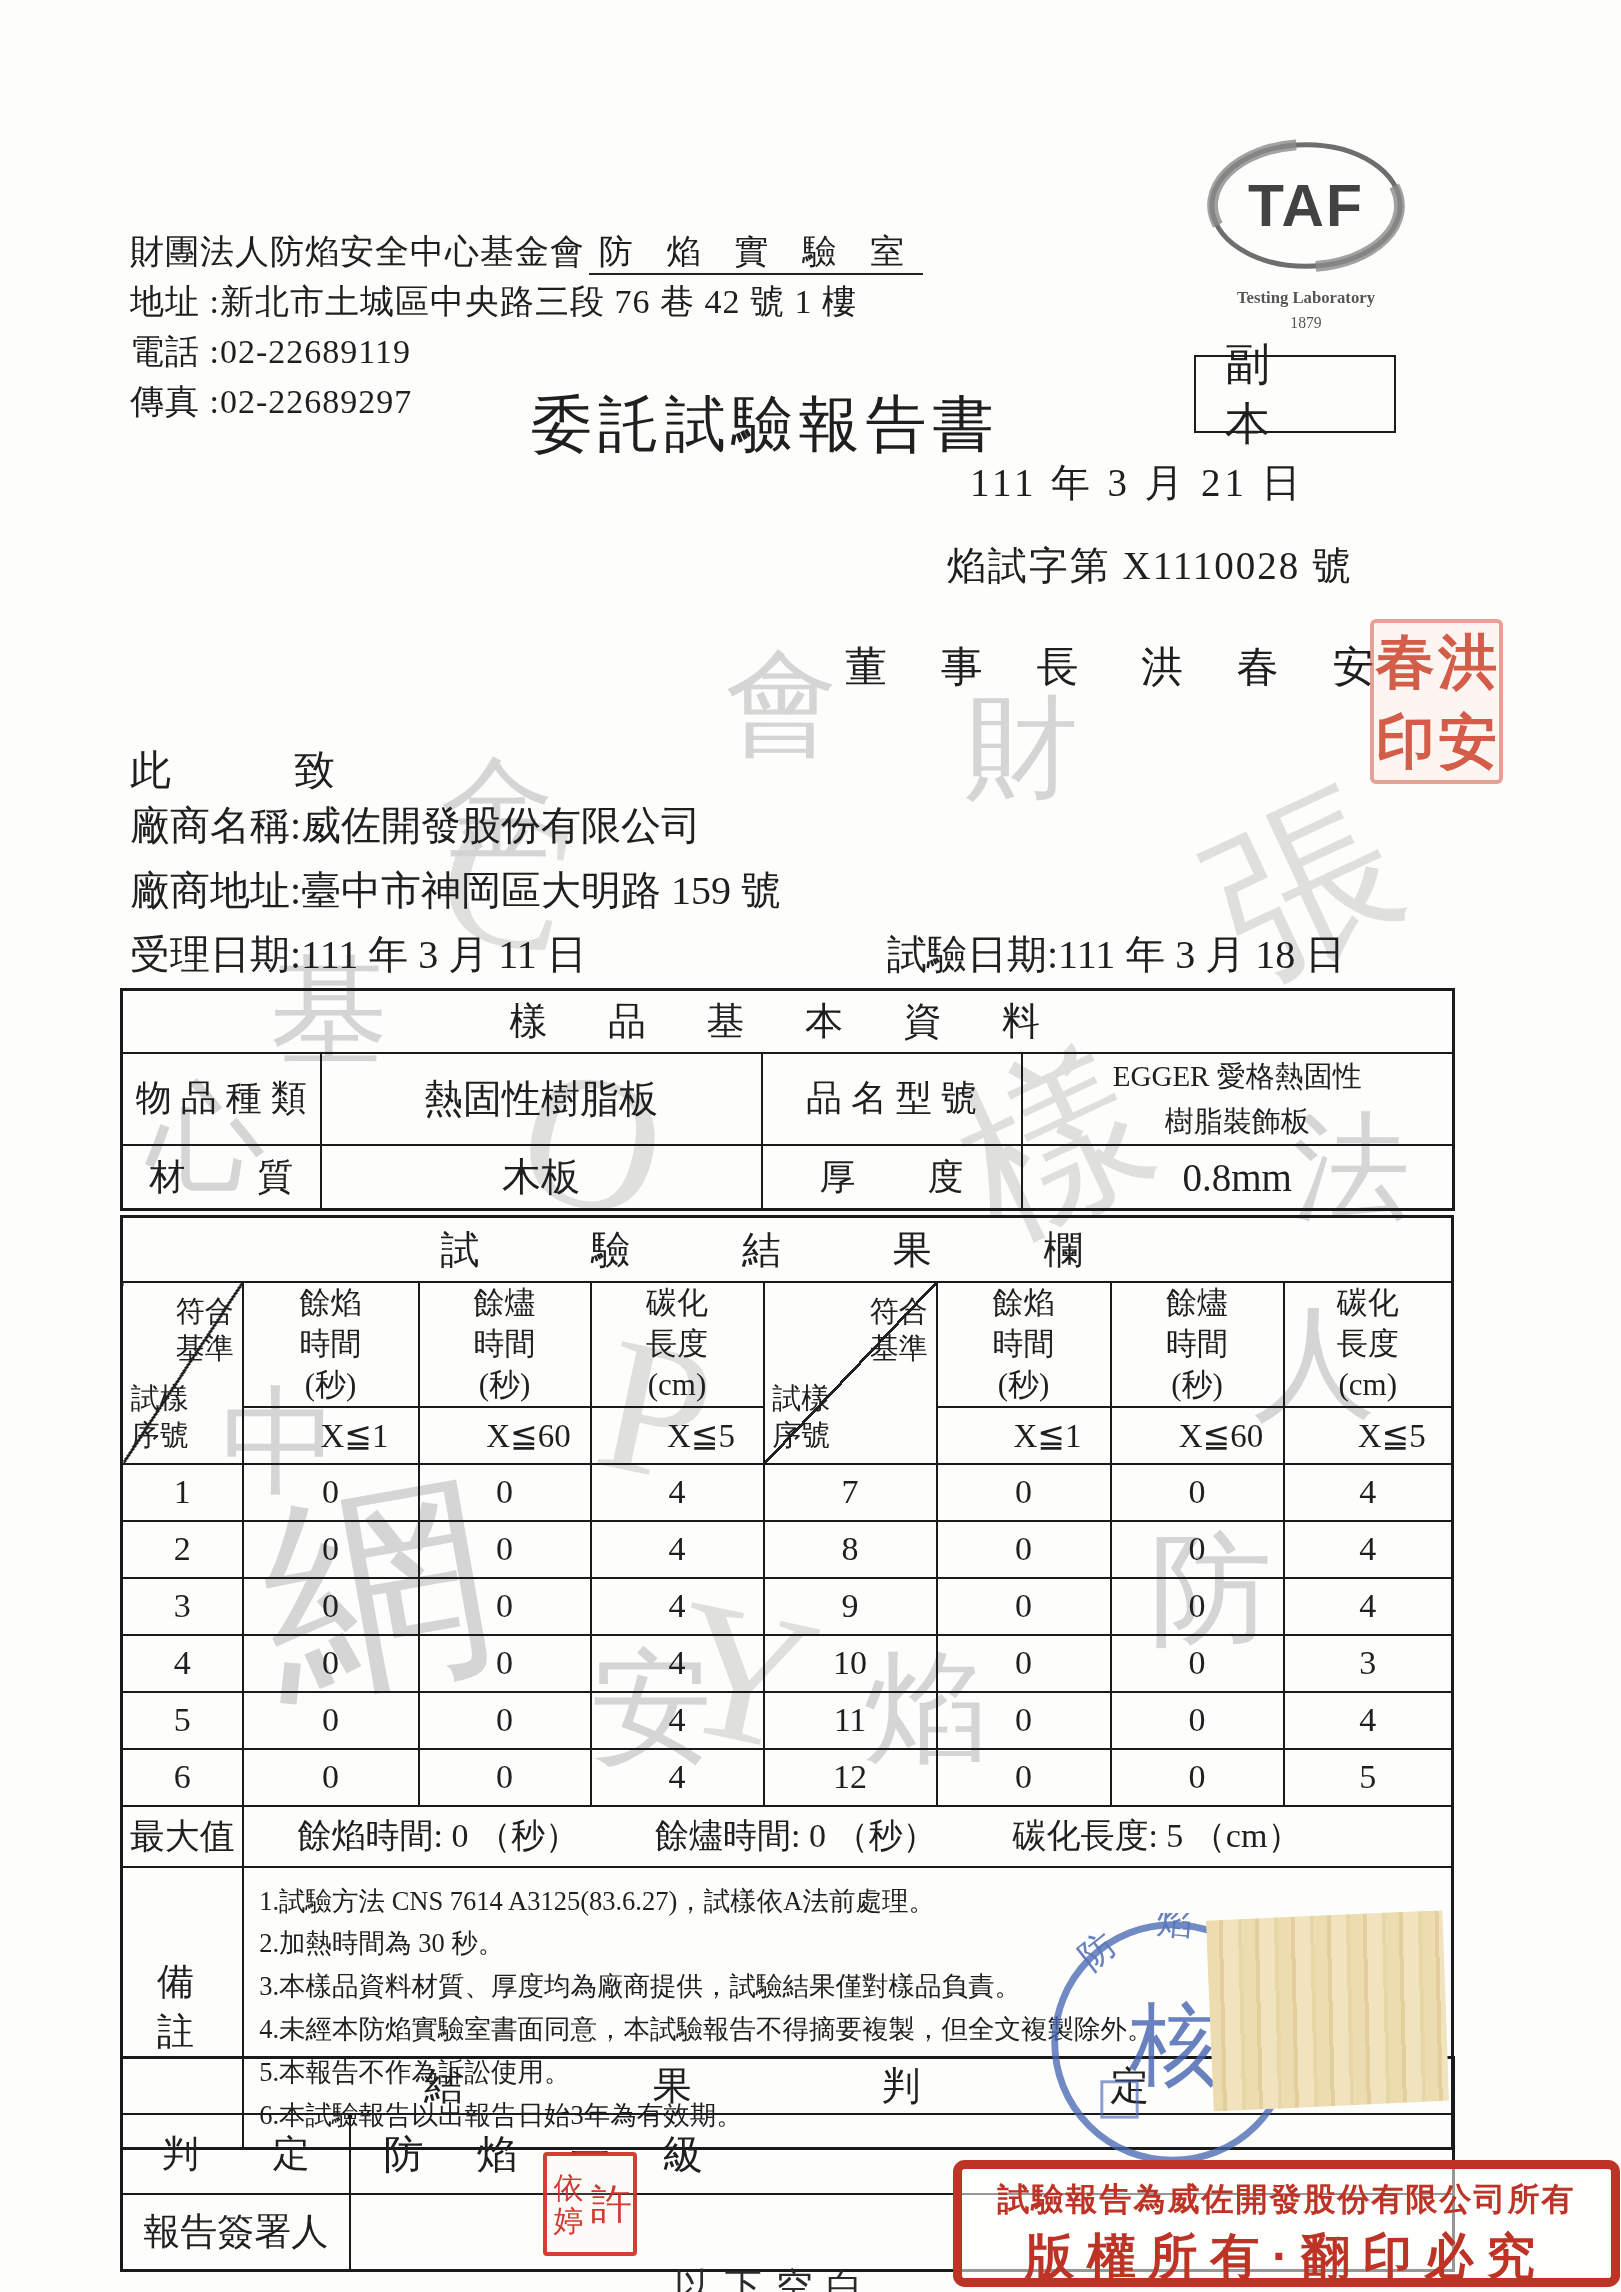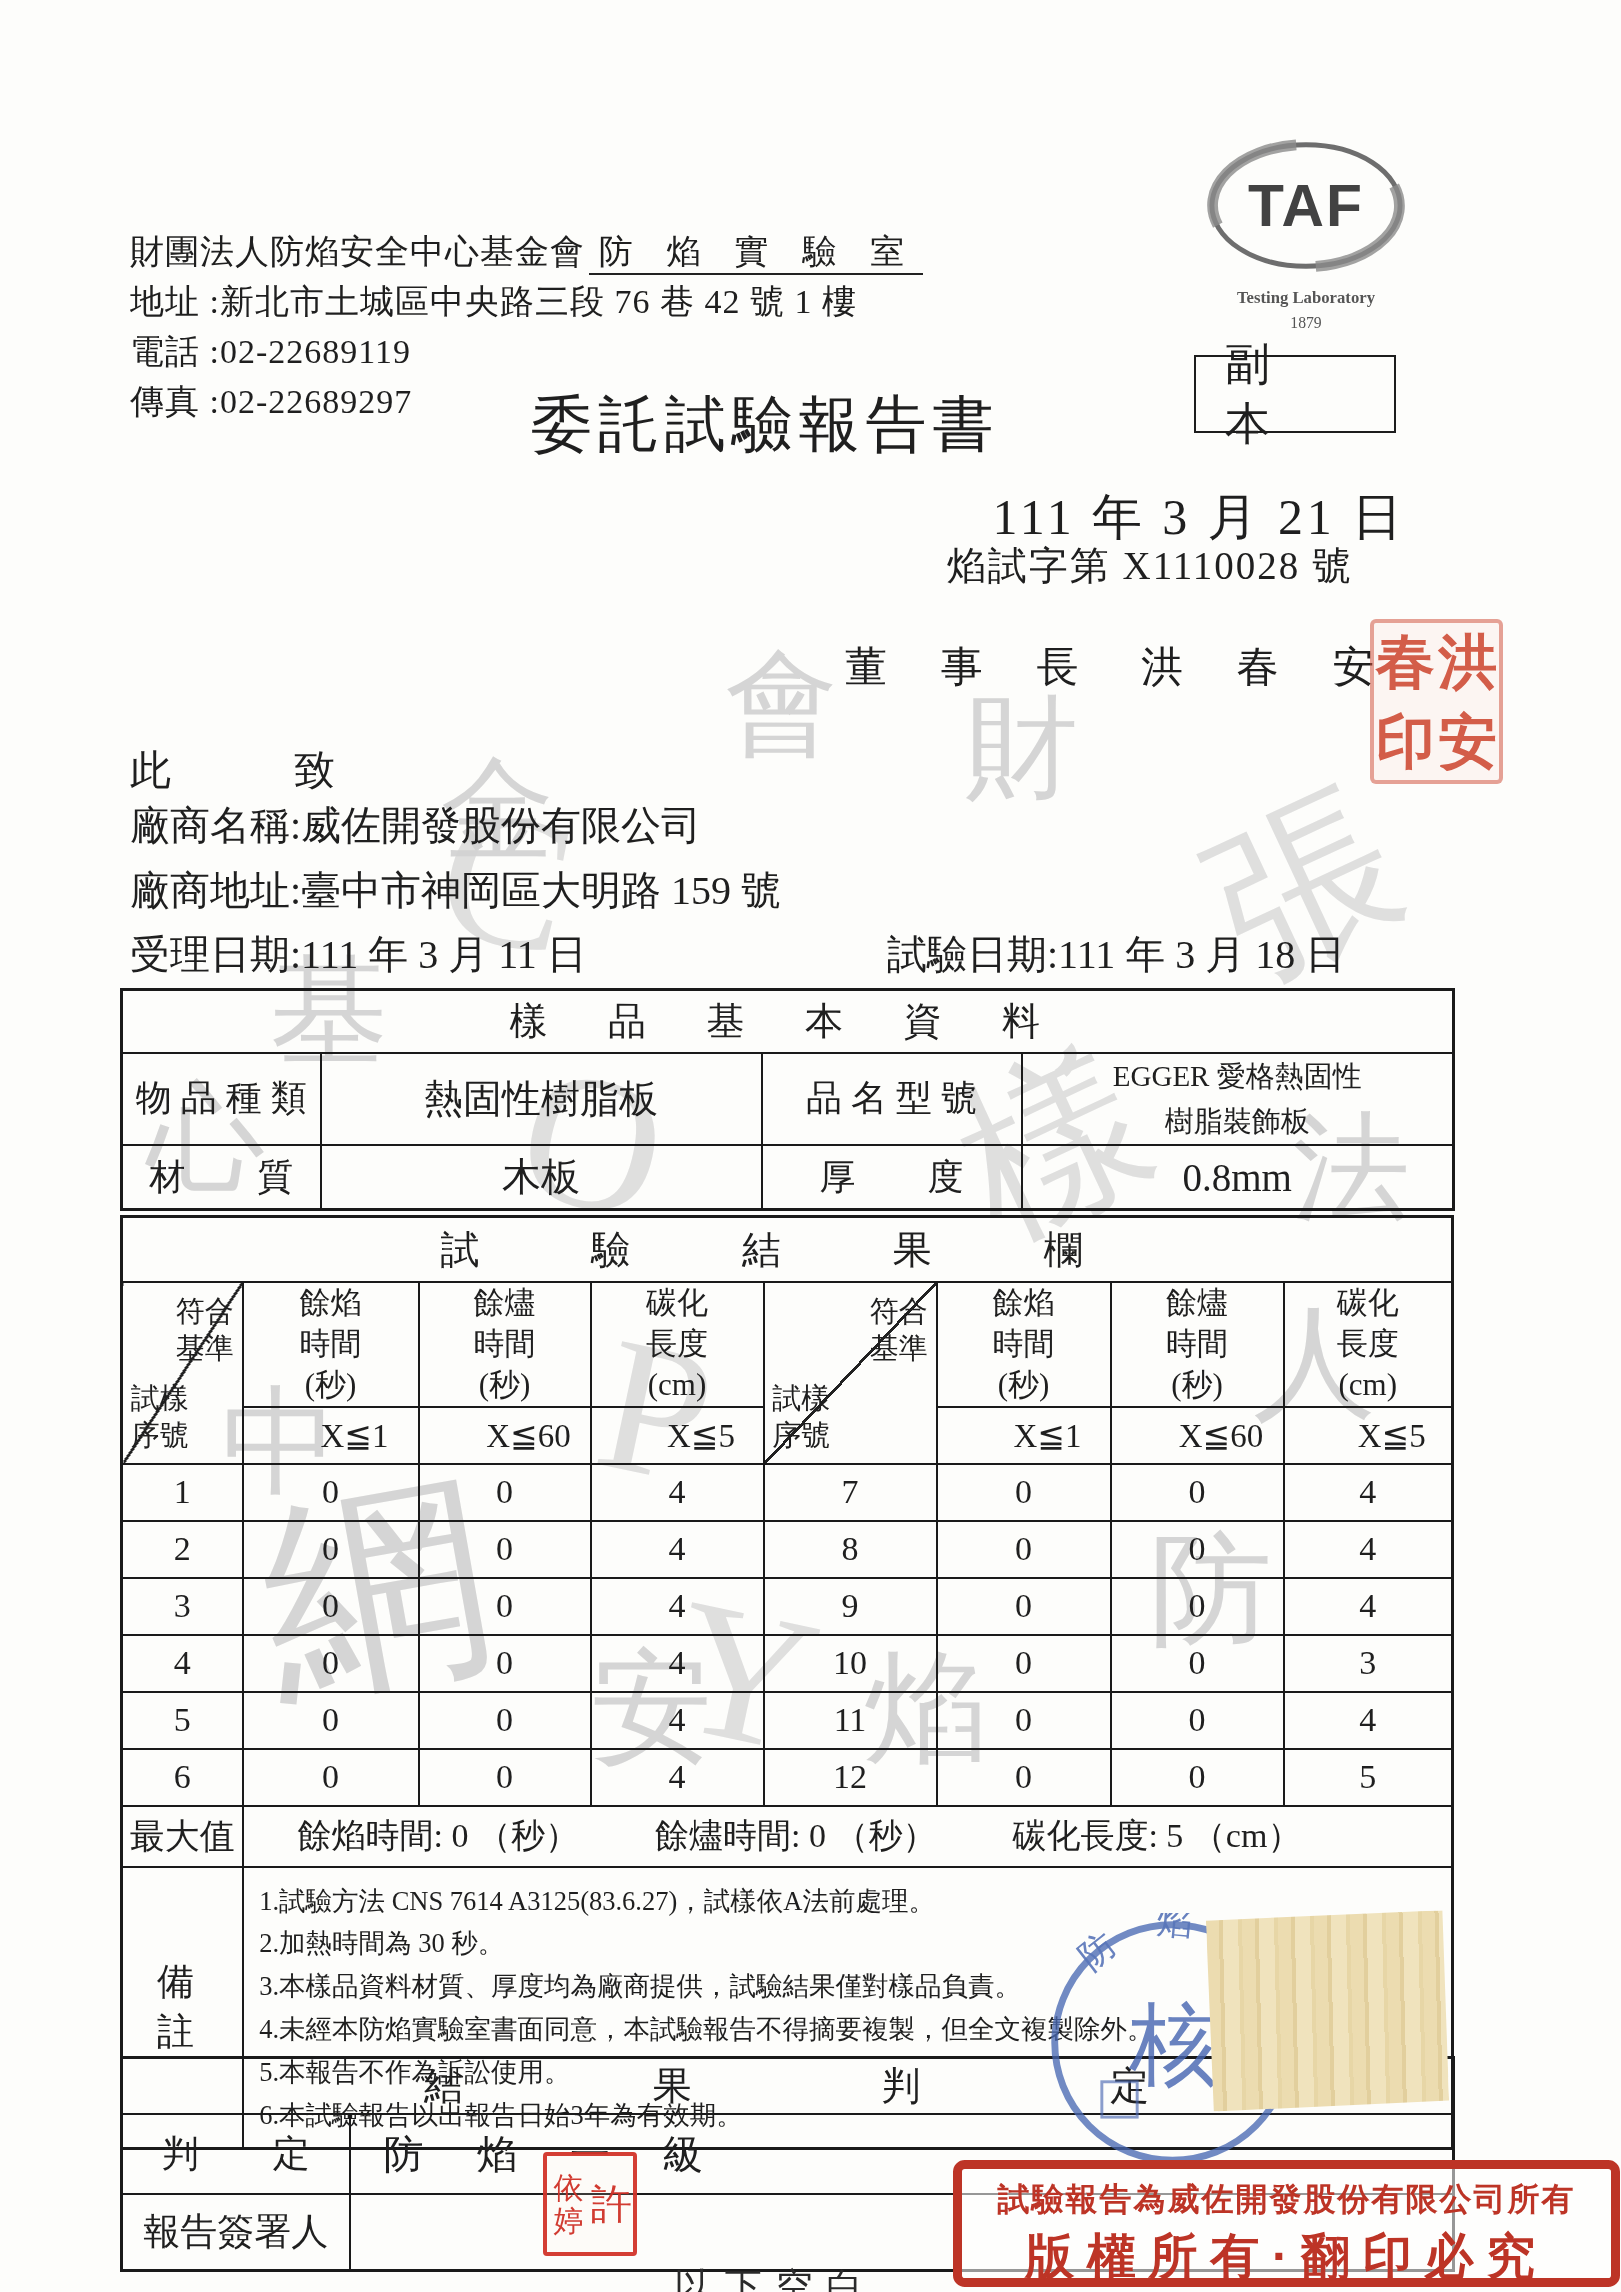--- a/index.html
+++ b/index.html
@@ -13,21 +13,21 @@
   .hdr{left:130px;top:227px;font-size:34px;line-height:50px;letter-spacing:1px;}
   .hdr .dept{letter-spacing:12.7px;border-bottom:2.5px solid #222;padding:0 5.9px 2.9px 9.8px;margin-left:3.9px;}
   
   .taf{left:1202px;top:135px;width:208px;text-align:center;}
   .taf .cap{font-size:16.7px;font-weight:bold;color:#555;margin-top:2px;}
   .taf .yr{font-size:15.7px;color:#555;margin-top:5.9px;}
   .copybox{left:1194px;top:355px;width:202px;height:78px;border:2.9px solid #1d1d1d;
            display:flex;align-items:center;justify-content:center;font-size:45px;letter-spacing:39px;
            padding-left:29px;box-sizing:border-box;}
   .rtitle{left:531px;top:384px;font-size:61px;letter-spacing:5.9px;}
-  .rdate{left:970px;top:484px;width:436px;text-align:right;font-size:50px;letter-spacing:3.9px;}
+  .rdate{left:970px;top:456px;width:436px;text-align:left;font-size:39px;letter-spacing:3.9px;}
   .refno{left:868px;top:539px;width:485px;text-align:right;font-size:39px;letter-spacing:2px;}
   .chairman{left:845px;top:639px;font-size:42px;letter-spacing:21.6px;}
   .chairman .nm{margin-left:41px;margin-top:12px;}
   .seal-chair{left:1370px;top:619px;width:133px;height:165px;z-index:3;
       display:grid;grid-template-columns:1fr 1fr;direction:rtl;align-items:center;justify-items:center;
       color:#d0503a;font-size:59px;font-weight:bold;filter:blur(0.6px);opacity:.92;
       border:4.9px solid rgba(208,80,58,.55);border-radius:5.9px;background:rgba(222,110,85,.06);box-sizing:border-box;}
   .rc{font-size:40px;}
   .l-to{left:130px;top:743px;font-size:41px;}
   .l-co{left:130px;top:798px;}

